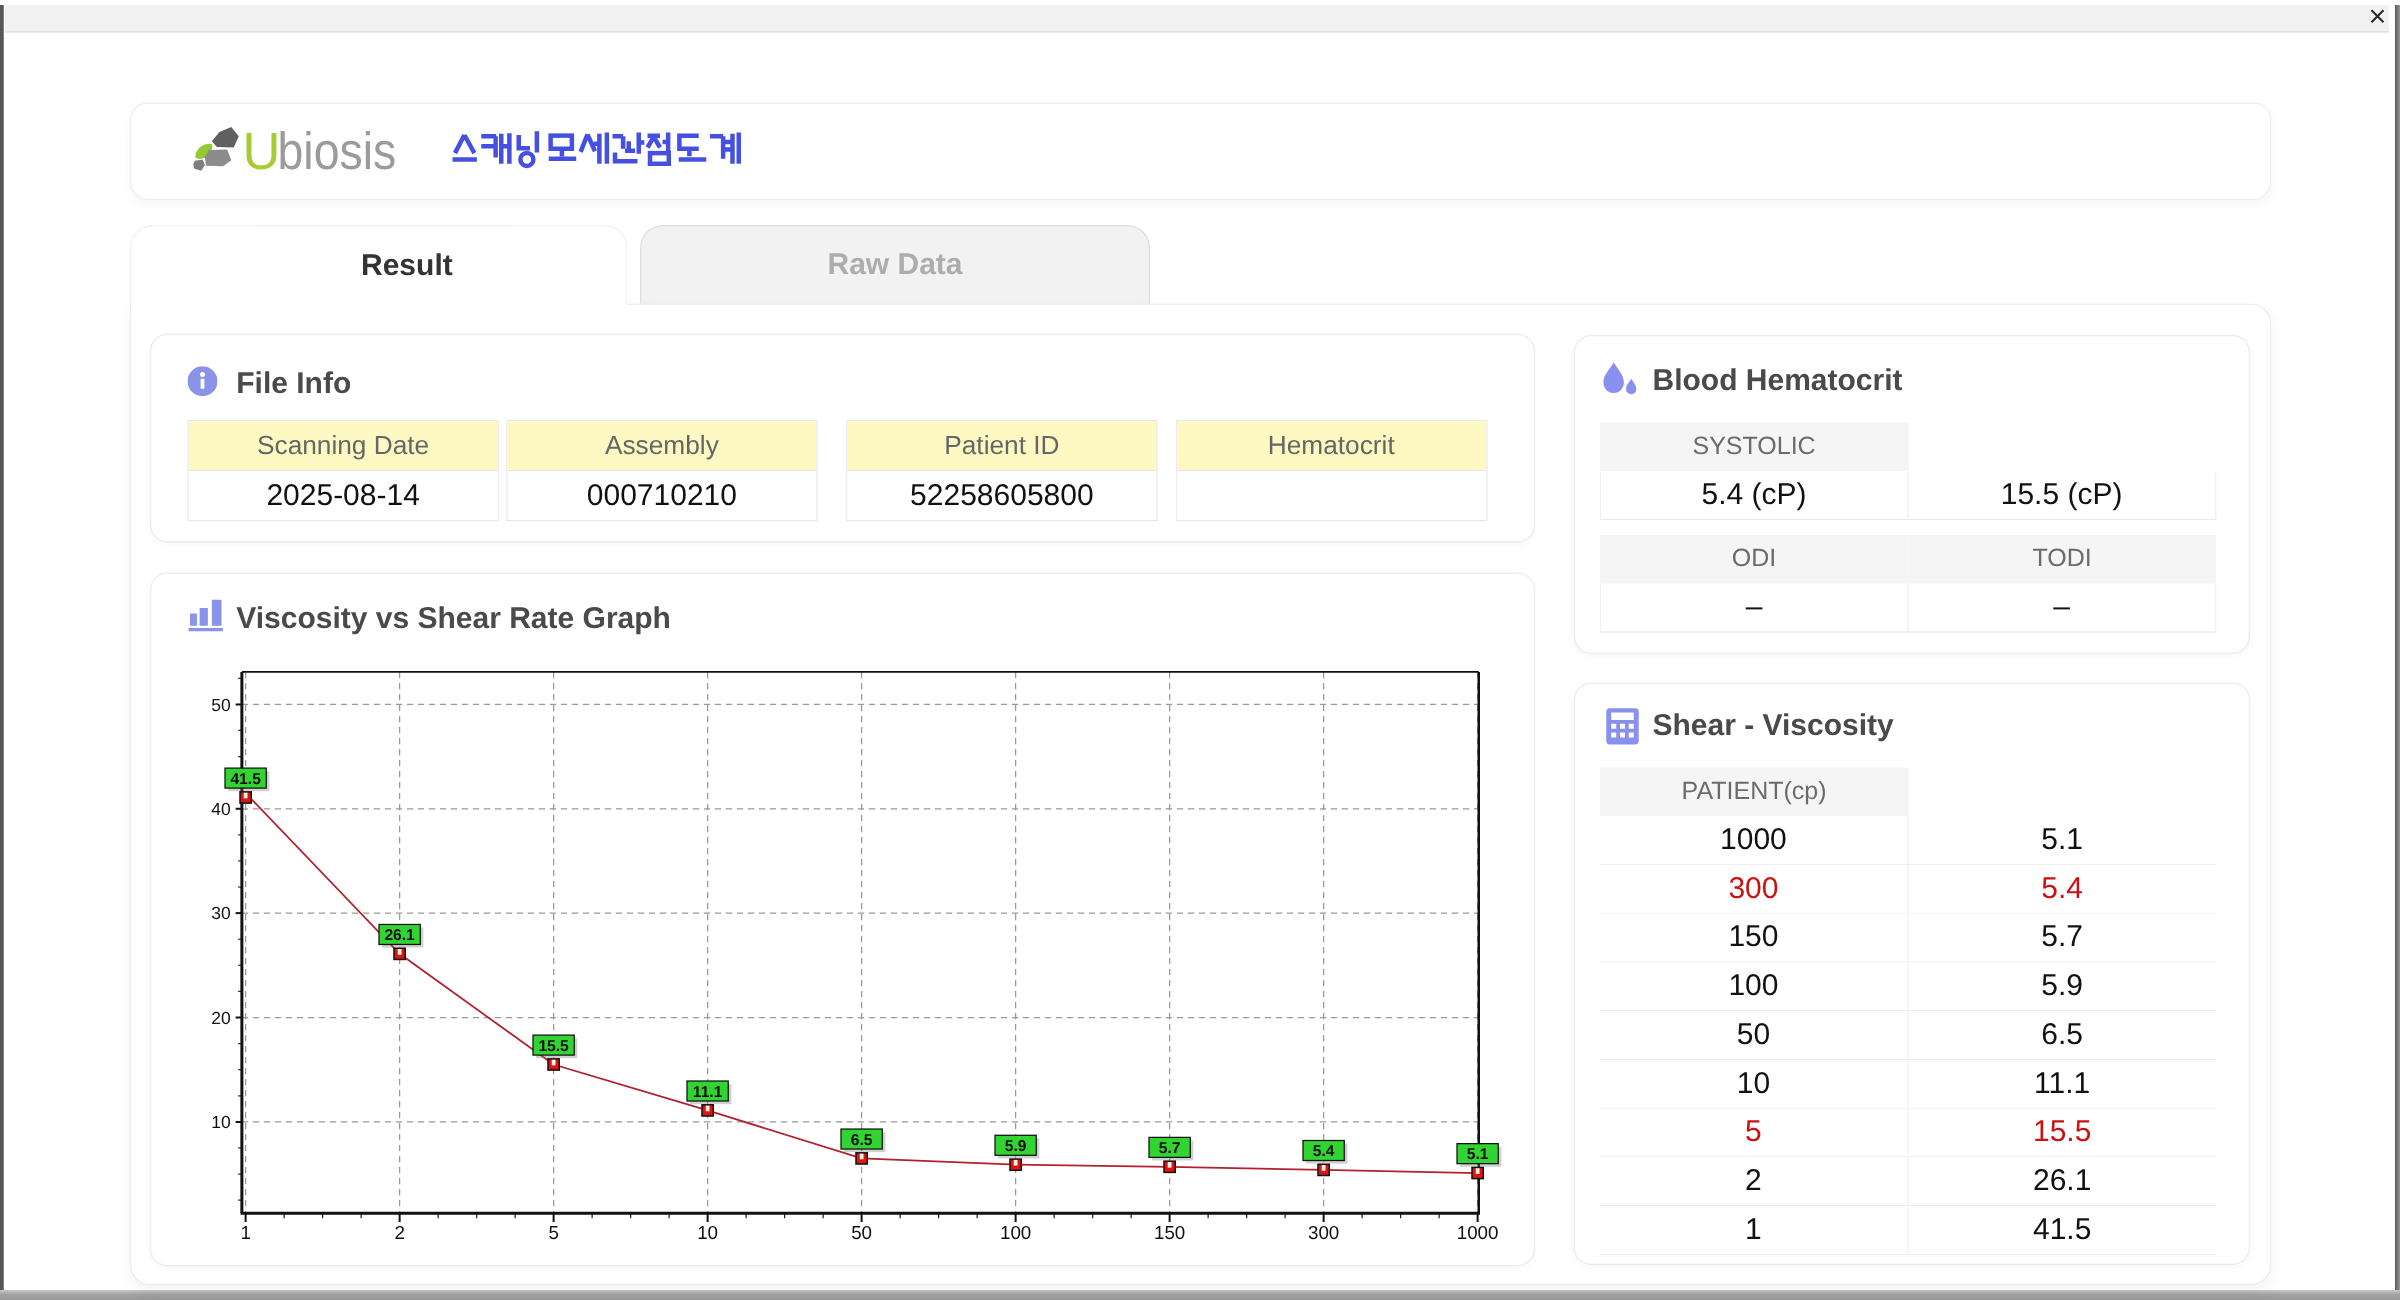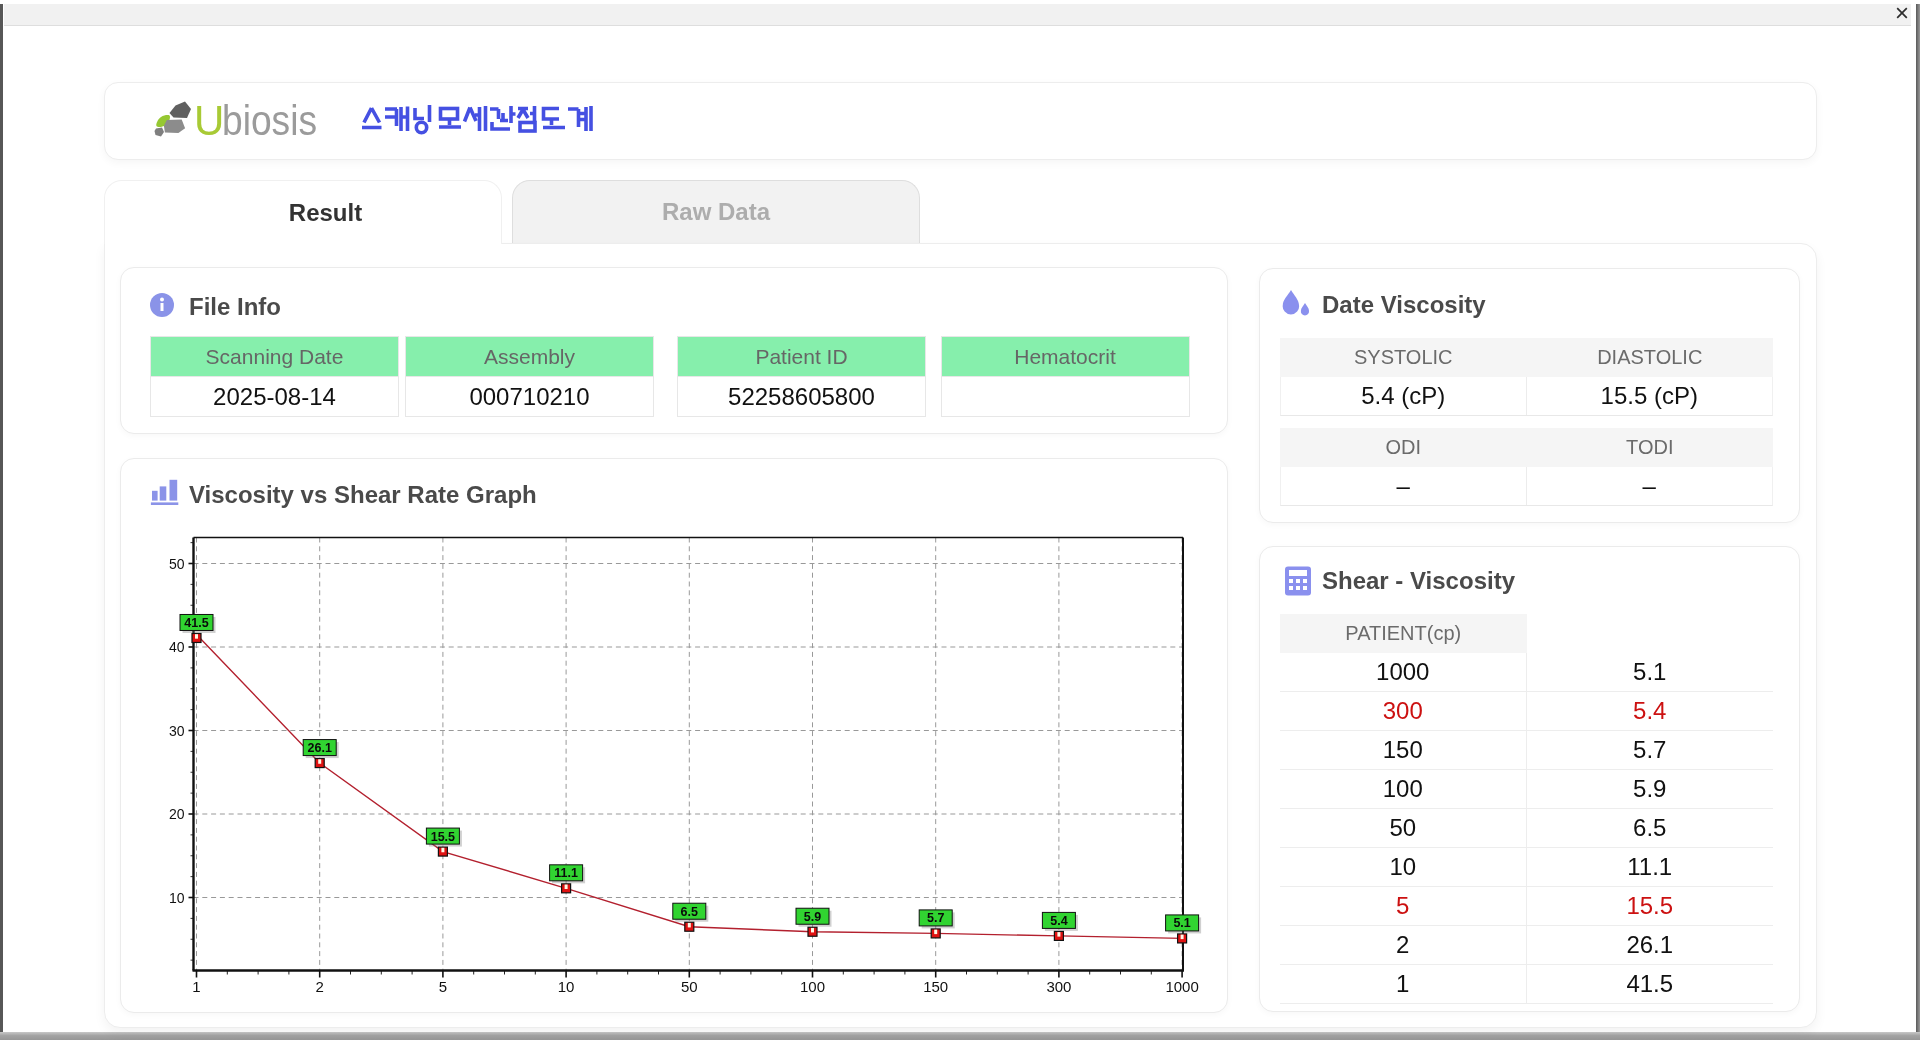--- a/index.html
+++ b/index.html
@@ -40,21 +40,21 @@
 #fileinfo { left:120px; top:267px; width:1108px; height:167px; }
 #graphcard { left:120px; top:458px; width:1108px; height:555px; }
 #bvcard { left:1259px; top:268px; width:541px; height:255px; }
 #shearcard { left:1259px; top:546px; width:541px; height:466px; }
 
 .cardtitle { font-size:24px; font-weight:bold; color:#4a4a4a; position:absolute; }
 
 
 .fieldbox { position:absolute; top:336px; width:249px; height:81px;
   border:1px solid #e7e7e7; }
-.fieldhead { height:40px; background:#86efac; color:#666; font-size:21px;
+.fieldhead { height:40px; background:#fef9c3; color:#666; font-size:21px;
   display:flex; align-items:center; justify-content:center; border-bottom:1px solid #e7e7e7;}
 .fieldval { height:39px; background:#fff; color:#111; font-size:24px;
   display:flex; align-items:center; justify-content:center; }
 
 
 .rtable { position:absolute; left:1280px; width:493px; }
 .trow { display:flex; }
 .tcell { width:246.5px; display:flex; align-items:center; justify-content:center; }
 .thead { height:39px; background:#f5f5f5; color:#6b6b6b; font-size:20px; }
 .tval { height:38px; background:#fff; color:#111; font-size:24px; }
@@ -276,25 +276,24 @@
     <rect x="1048.1" y="459.415" width="33" height="16" fill="rgba(120,120,120,0.35)"></rect>
     <rect x="1045.6" y="456.915" width="33" height="16" fill="#31d431" stroke="#111" stroke-width="1"></rect>
     <text x="1062.1" y="469.415" text-anchor="middle" font-size="12.5" font-weight="bold" fill="#0a0a0a">5.1</text>
   </svg>
 
 <div class="card" id="bvcard"></div>
 <svg class="abs" style="left:1282px; top:288px;" width="30" height="30" viewBox="0 0 30 30">
   <path d="M9,2 C12,7 17,12 17,17 A8.2,8.2 0 1 1 0.8,17 C0.8,12 6,7 9,2 Z" fill="#8a90ee"></path>
   <path d="M23,15 C24.6,17.6 27,20.3 27,22.7 A4.1,4.1 0 1 1 18.9,22.7 C18.9,20.3 21.4,17.6 23,15 Z" fill="#8a90ee"></path>
 </svg>
-<div class="cardtitle" style="left:1322px; top:291px;">Date Viscosity</div>
+<div class="cardtitle" style="left:1322px; top:291px;">Blood Hematocrit</div>
 <div class="rtable" style="top:338px;">
   <div class="trow">
       <div class="tcell thead">SYSTOLIC</div>
-      <div class="tcell thead">DIASTOLIC</div>
     </div>
   <div class="trow" style="border-bottom:1px solid #e8e8e8;border-left:1px solid #f0f0f0;border-right:1px solid #f0f0f0;">
     <div class="tcell tval" style="border-right:1px solid #ececec;width:245.5px;">5.4&nbsp;(cP)</div>
       <div class="tcell tval" style="width:245.5px;">15.5&nbsp;(cP)</div>
     </div>
 </div>
 <div class="rtable" style="top:428px;">
   <div class="trow">
       <div class="tcell thead">ODI</div>
       <div class="tcell thead">TODI</div>

